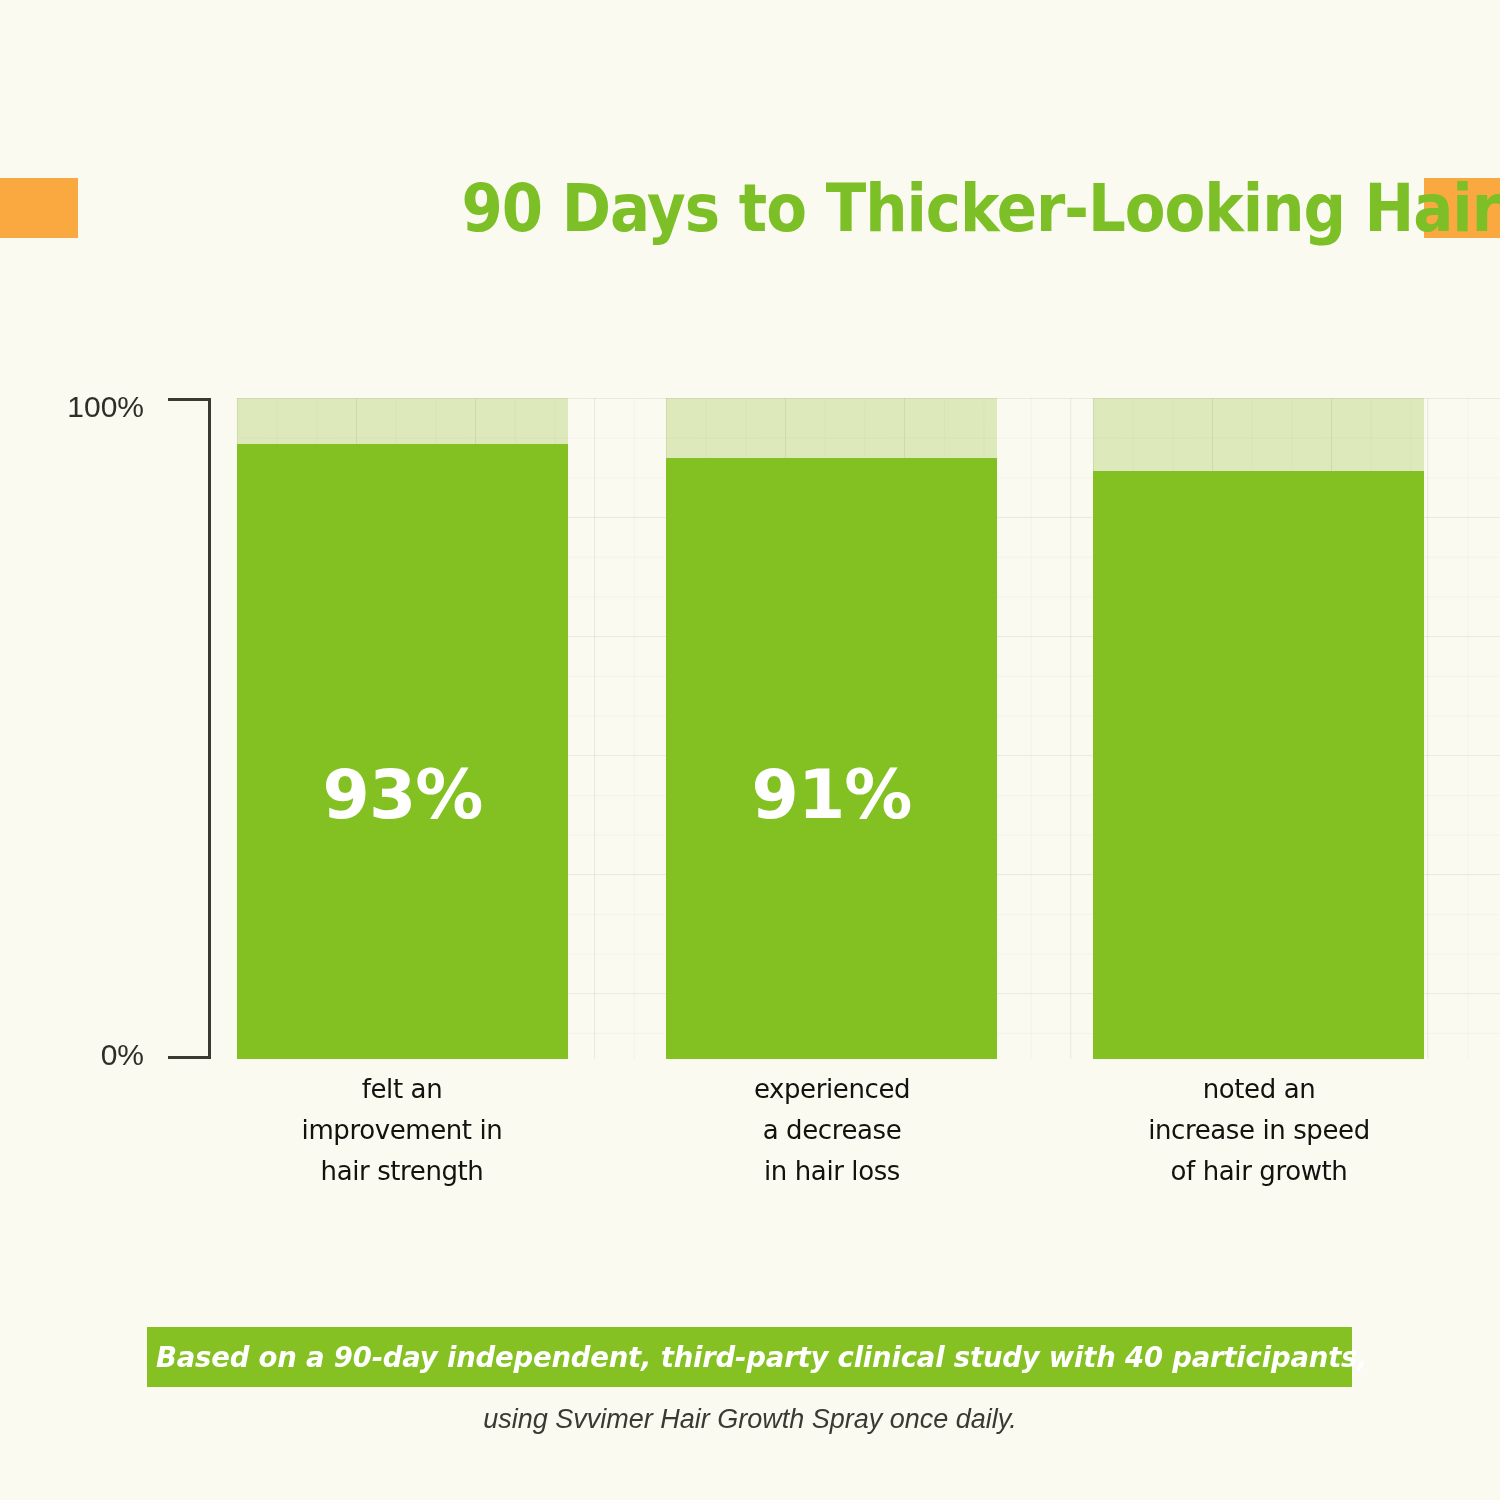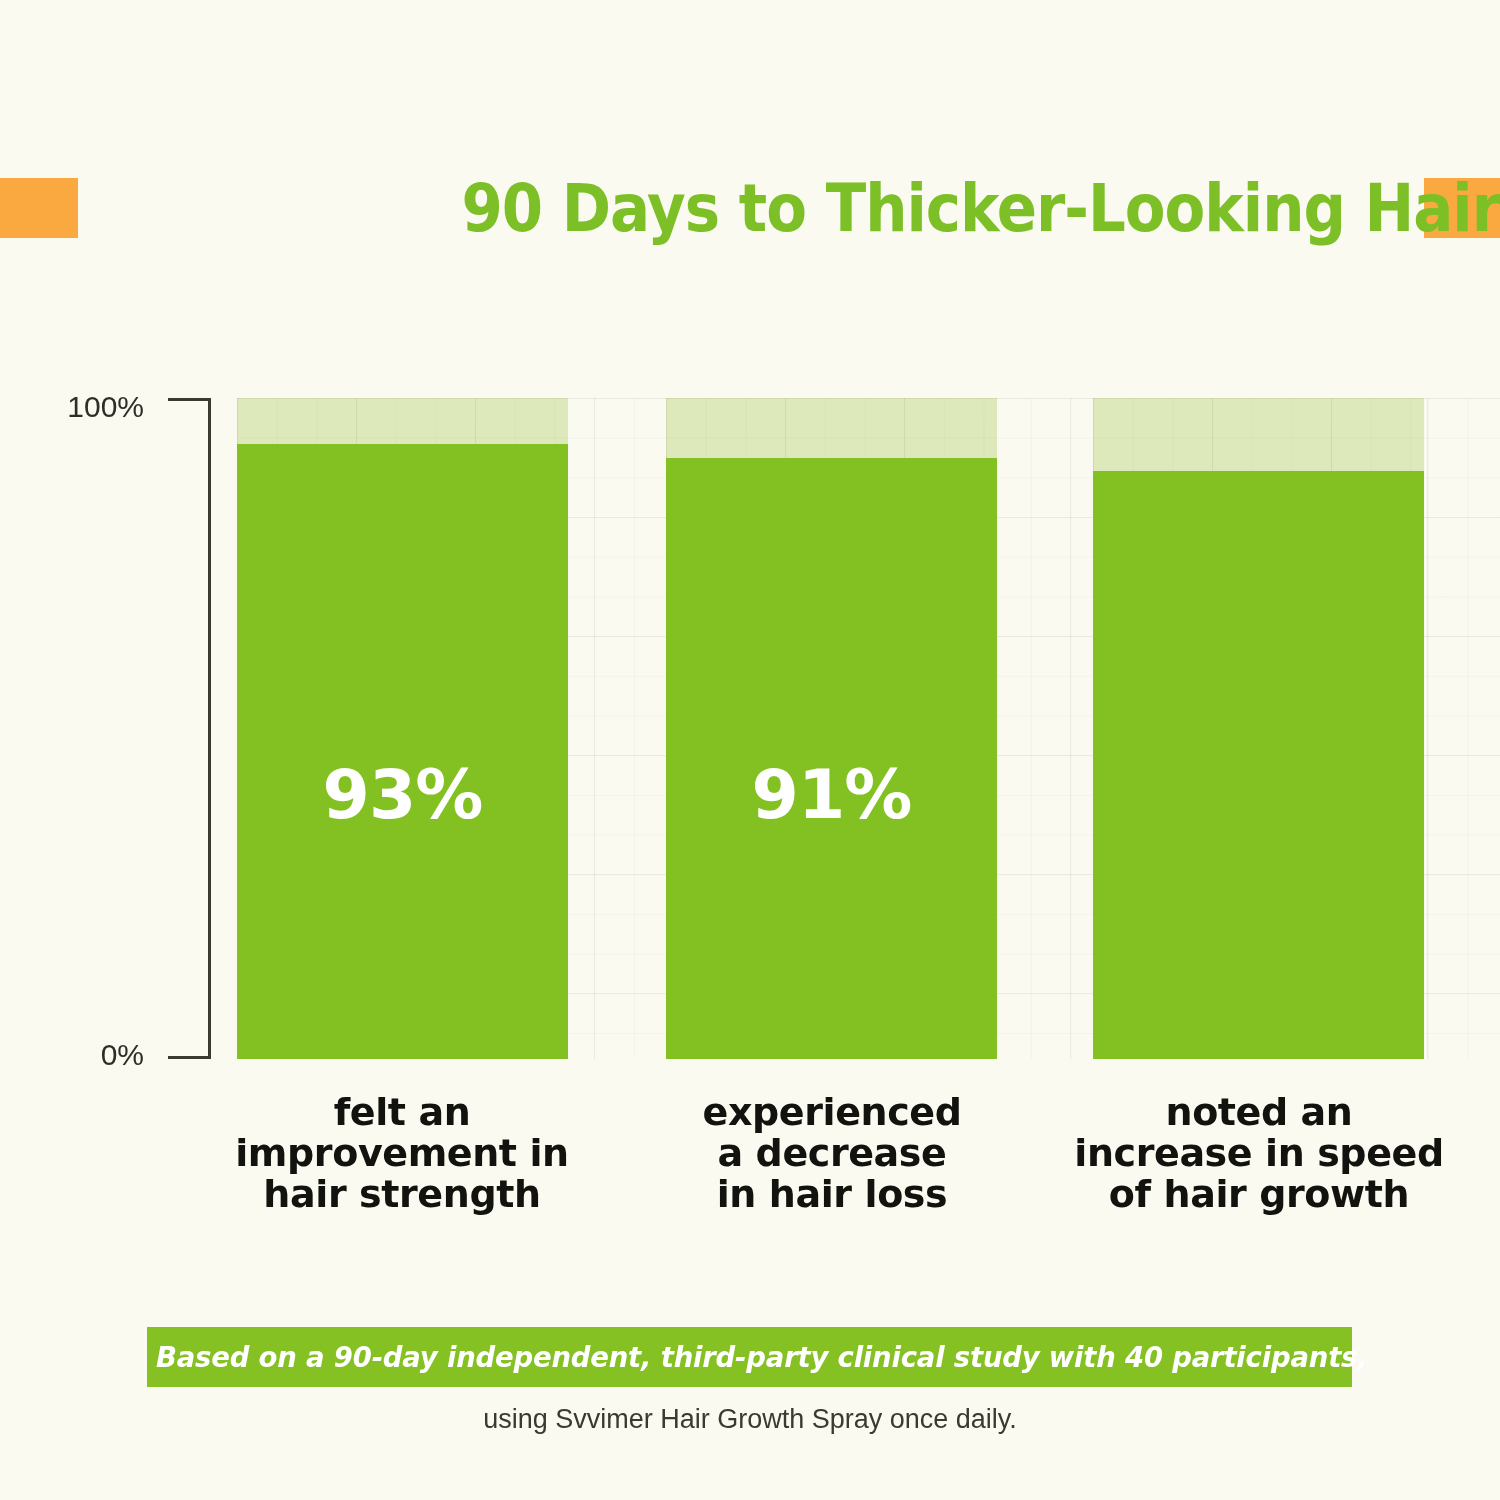--- a/index.html
+++ b/index.html
@@ -80,23 +80,23 @@
     font-size:68px;font-weight:bold;letter-spacing:-1px;
     font-family:"DejaVu Sans","Liberation Sans",sans-serif;
     margin-top:27px;
   }
   #col1{left:237px;}
   #col2{left:666px;}
   #col3{left:1093px;}
 
   
   .cat-label{
-    position:absolute;top:1092px;width:400px;
+    position:absolute;top:1069px;width:400px;
     text-align:center;color:#12120E;
-    font-size:38px;font-weight:bold;line-height:41px;
+    font-size:26px;font-weight:normal;line-height:41px;
     letter-spacing:-0.4px;
     font-family:"DejaVu Sans","Liberation Sans",sans-serif;
     white-space:pre-line;
   }
   #cat1{left:202px;}
   #cat2{left:632px;}
   #cat3{left:1059px;}
 
   
   #footer-banner{
@@ -108,21 +108,21 @@
     line-height:60px;text-align:center;color:#FFFFFF;
     font-size:27.5px;font-weight:bold;font-style:italic;
     letter-spacing:-0.2px;
     font-family:"DejaVu Sans","Liberation Sans",sans-serif;
     white-space:nowrap;
     margin-left:9px;
   }
   #footer-note{
     position:absolute;left:0;top:1404px;width:1500px;
     text-align:center;color:#3A3A33;
-    font-size:27px;font-weight:300;
+    font-size:27px;font-style:italic;font-weight:300;
     font-family:"Liberation Sans",sans-serif;
     white-space:nowrap;
   }
 </style>
 </head>
 <body>
 
 <div id="header">
   <div class="accent-bar" id="accent-left"></div>
   <div class="accent-bar" id="accent-right"></div>

